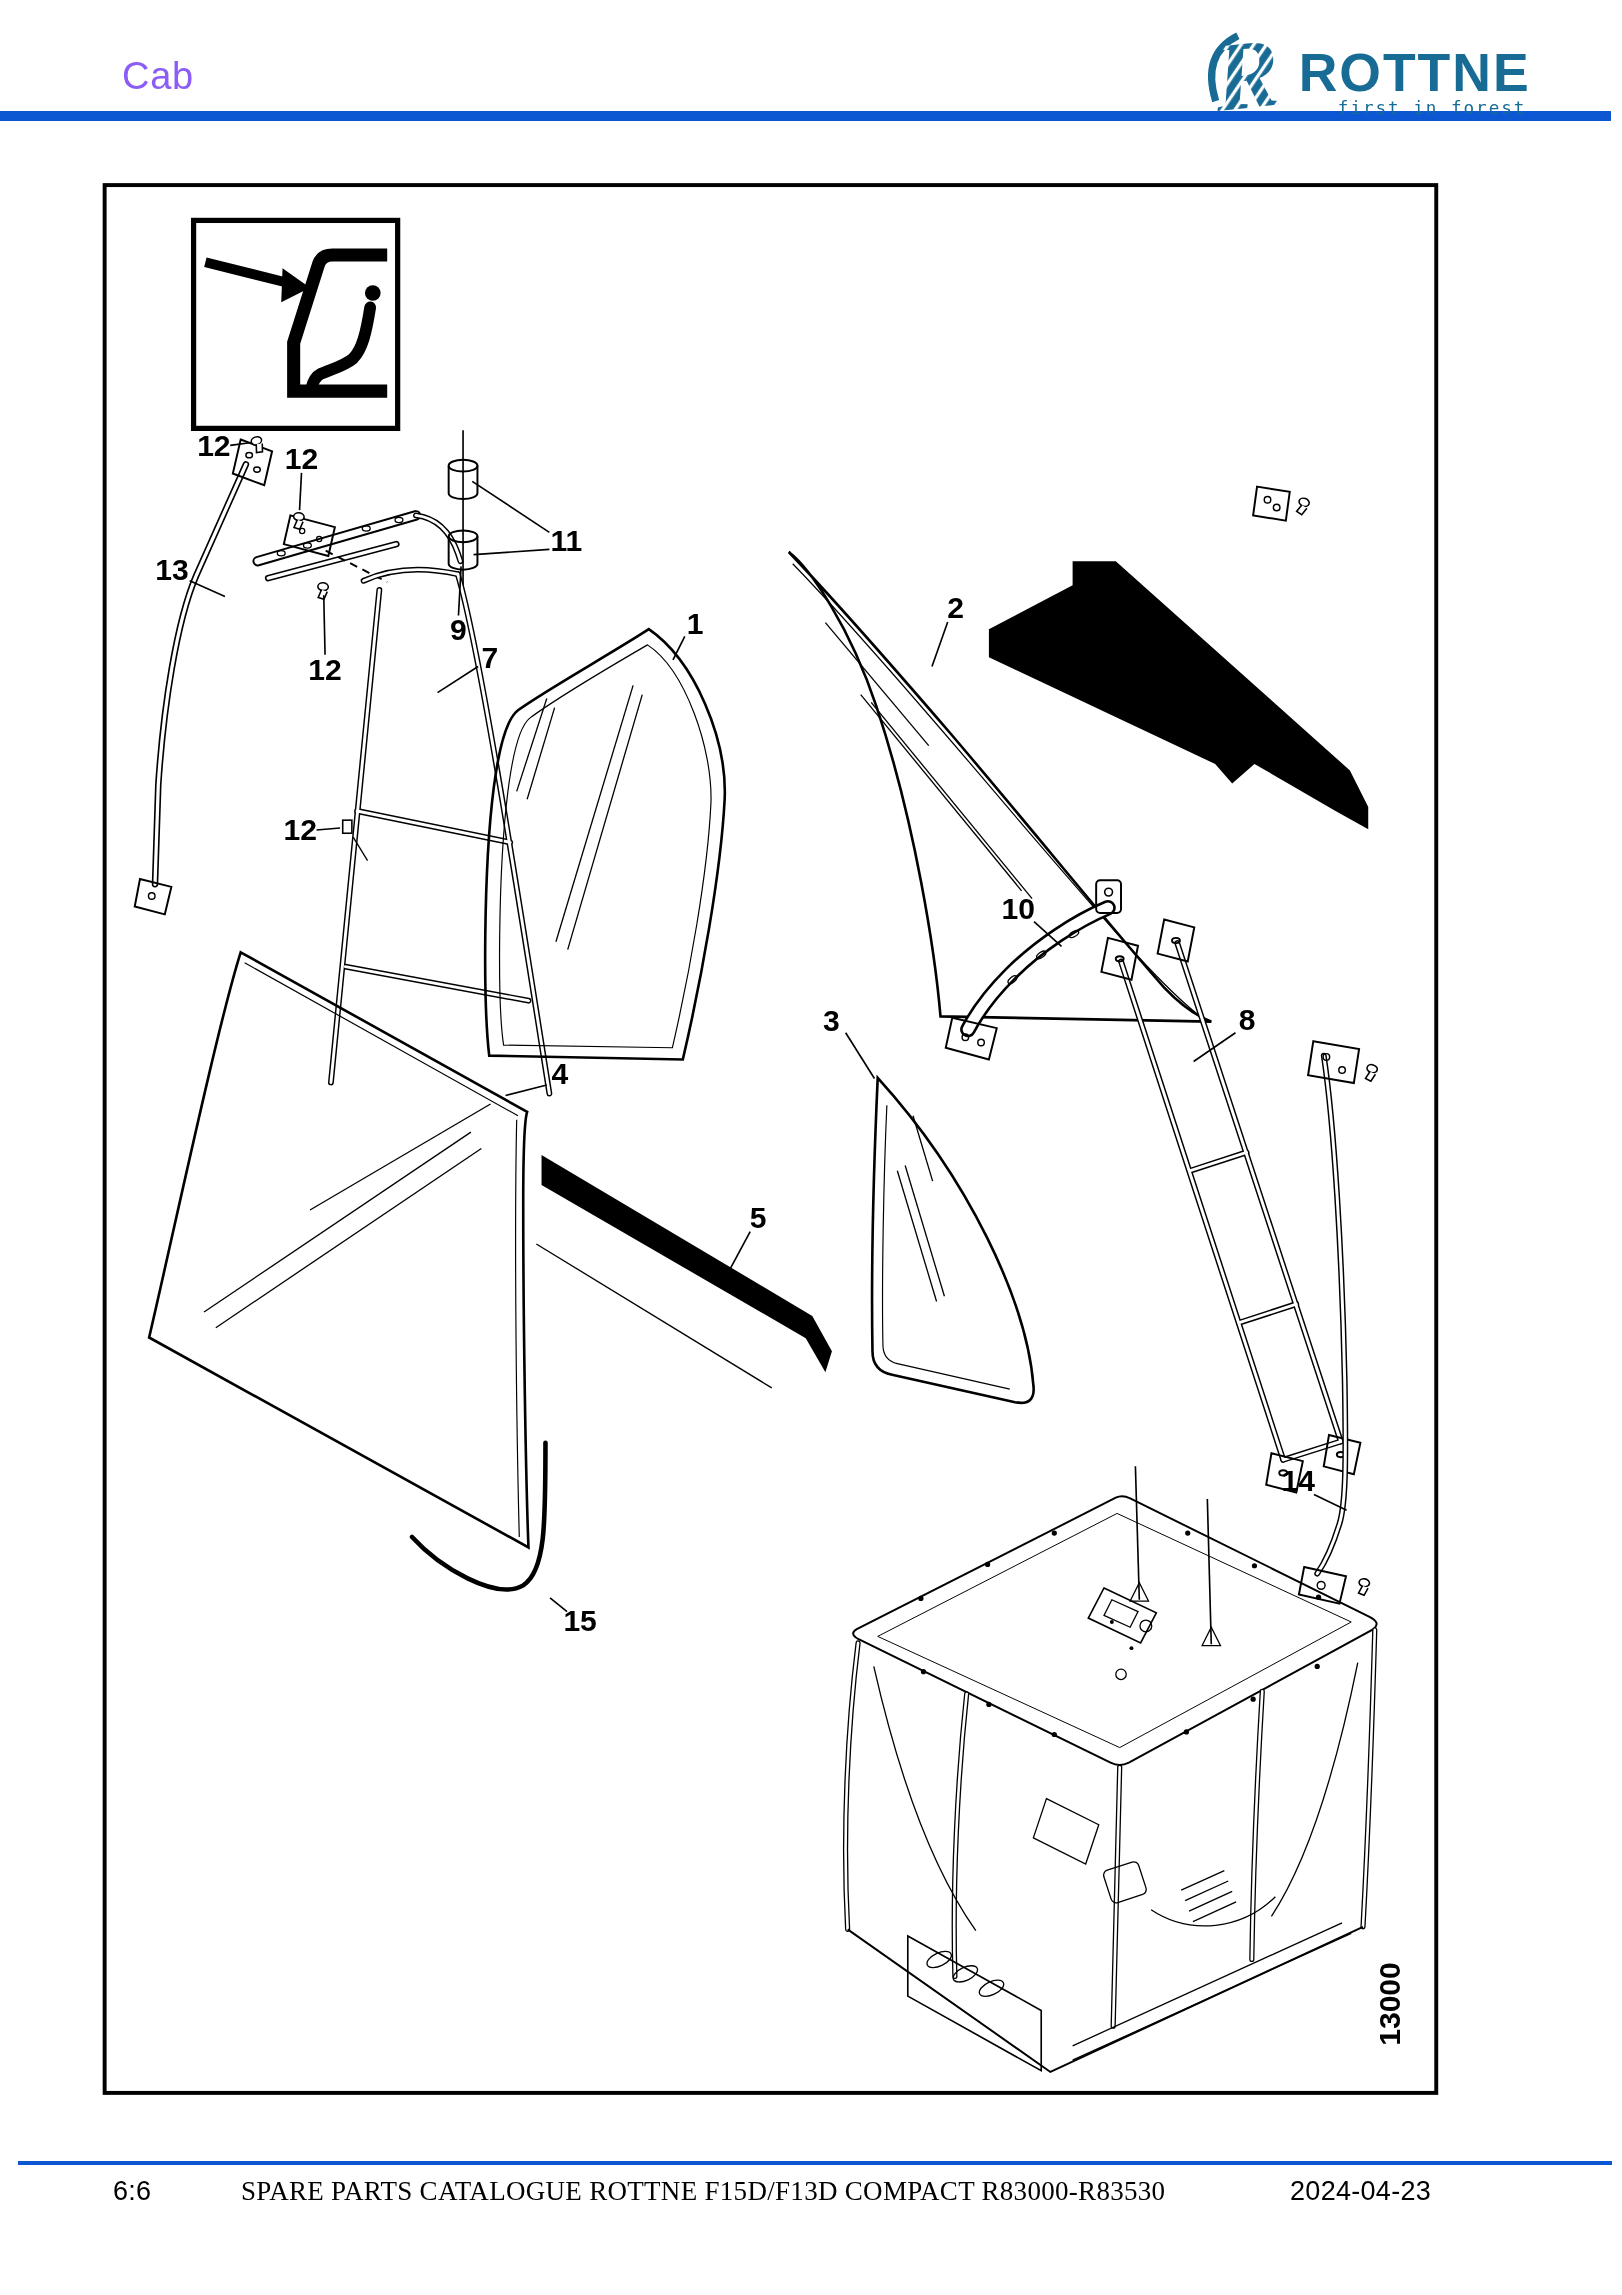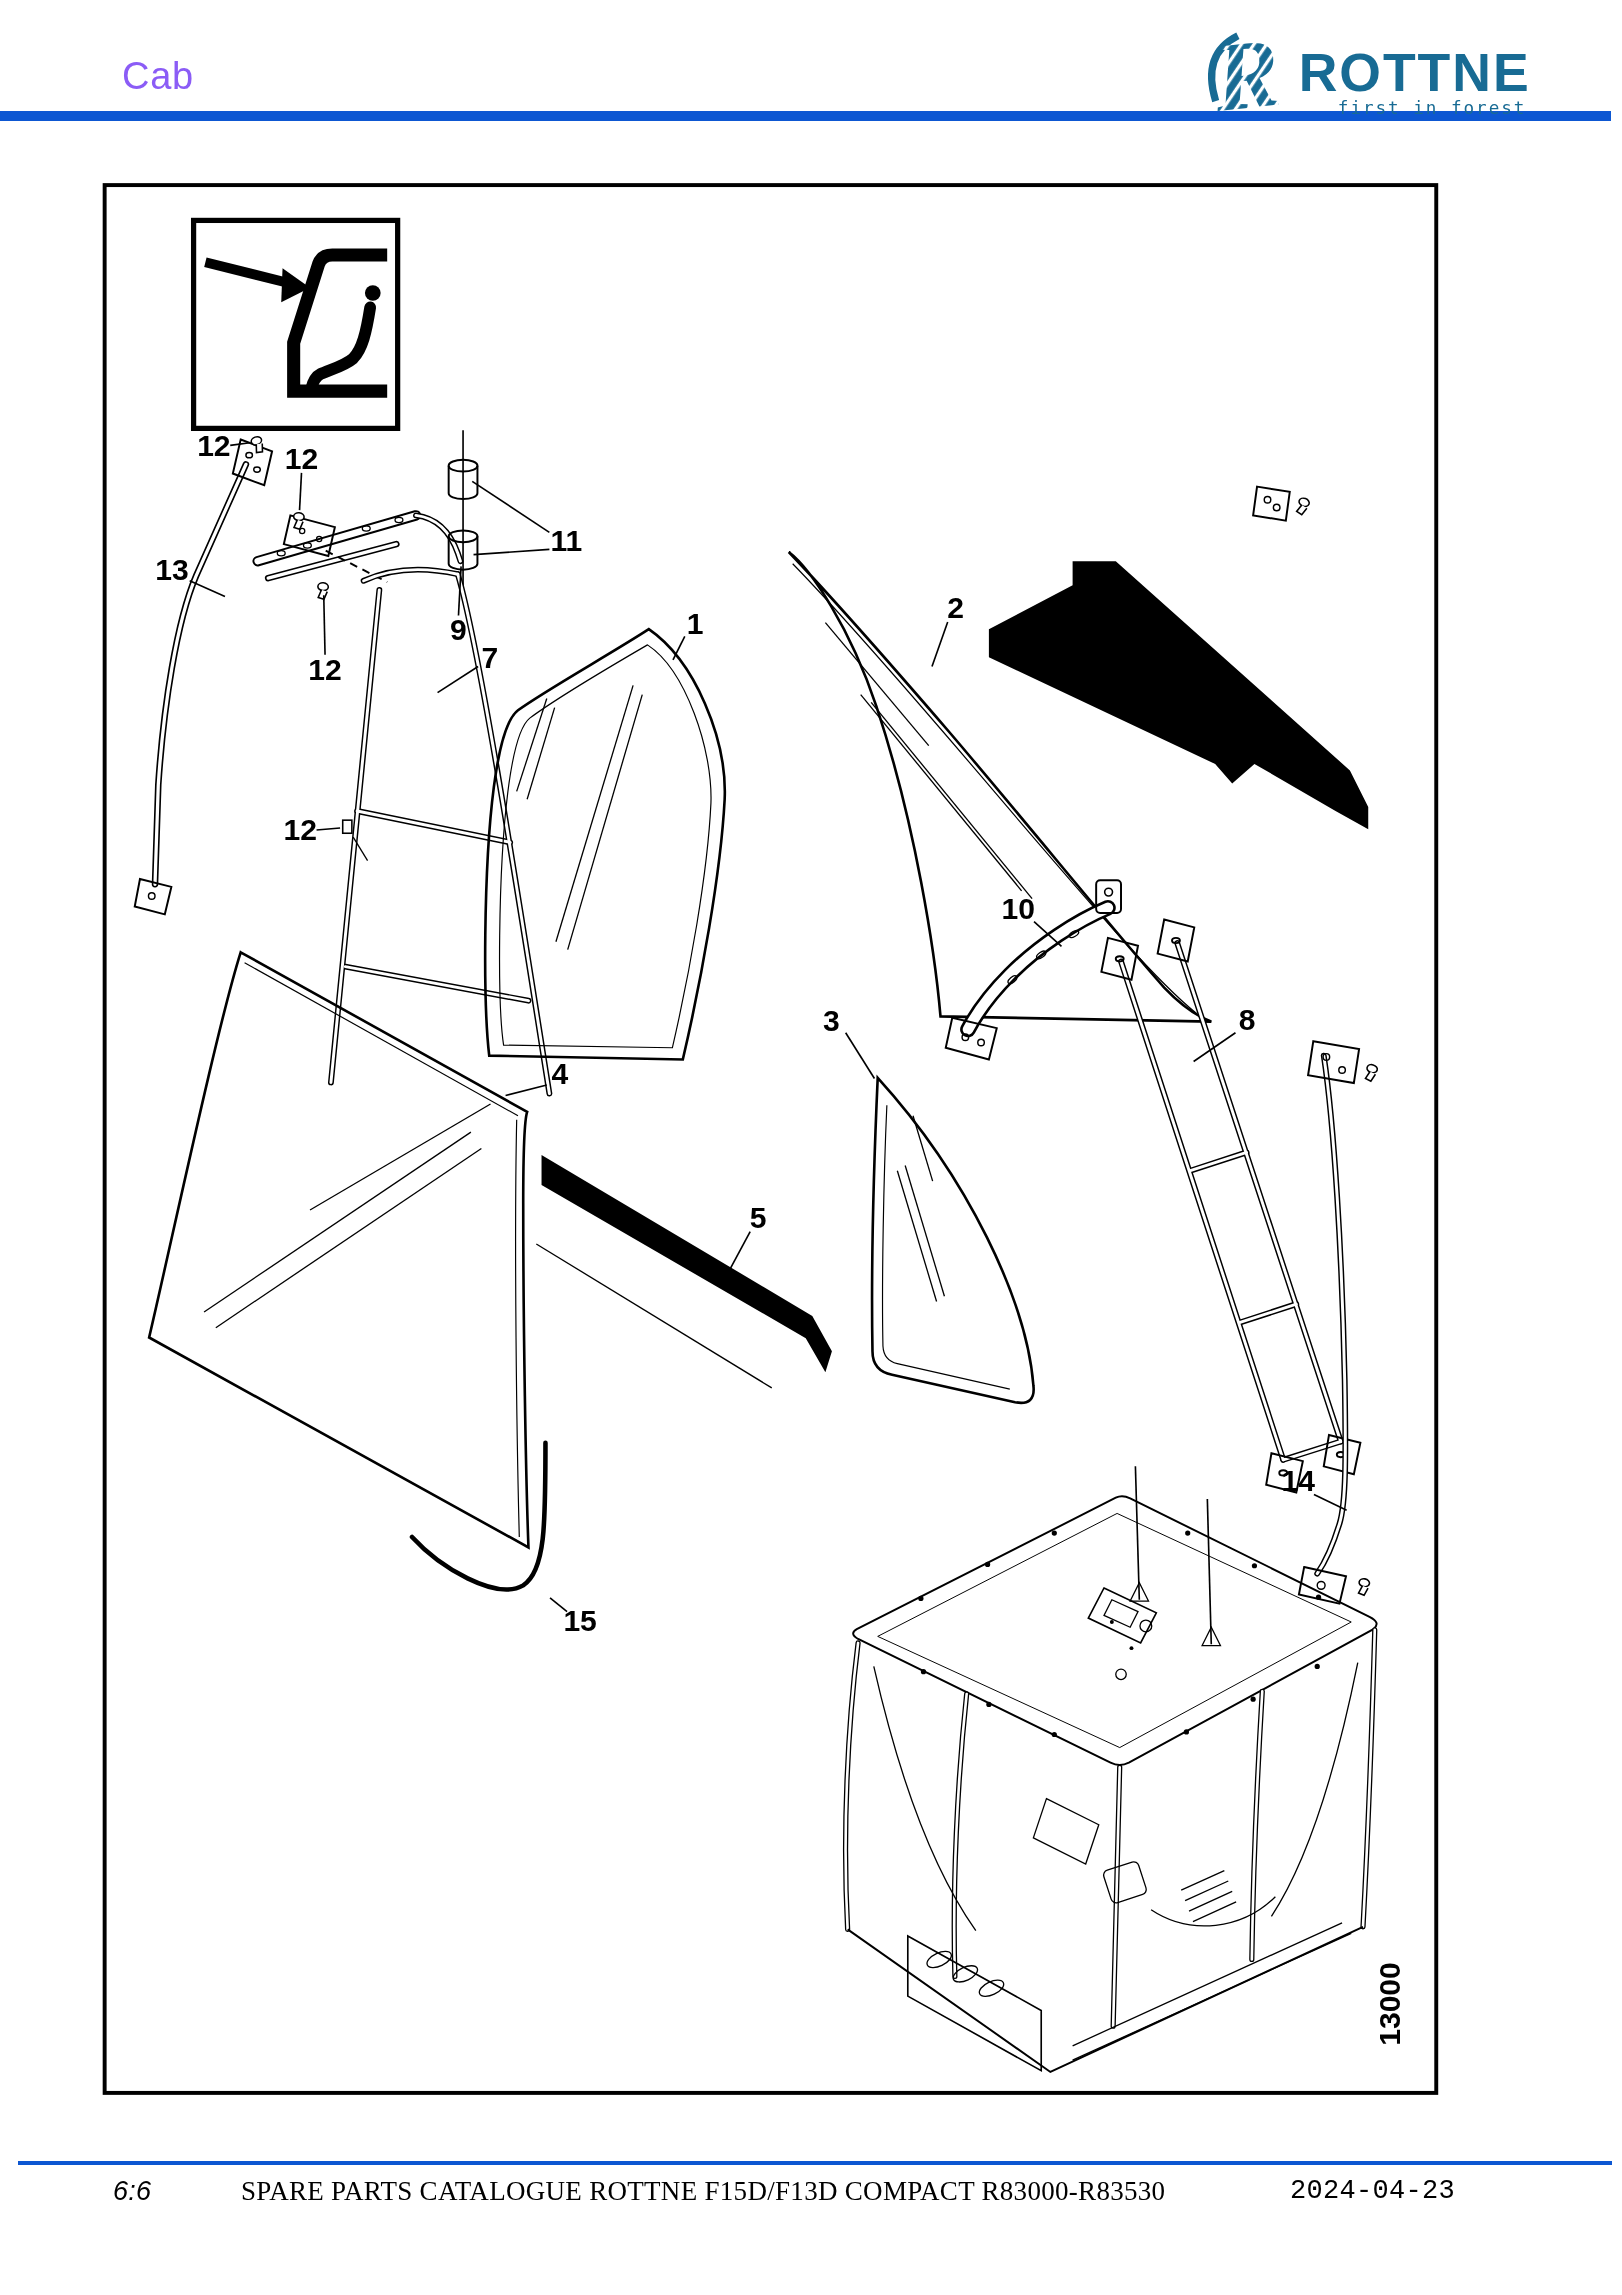--- a/index.html
+++ b/index.html
@@ -3,23 +3,23 @@
 <meta charset="utf-8">
 <style>
   html,body{margin:0;padding:0;background:#fff;}
   body{width:1622px;height:2295px;position:relative;font-family:"Liberation Sans",sans-serif;}
   .page-title{position:absolute;left:122px;top:55px;font-size:38px;letter-spacing:0.7px;color:#8b5cf6;}
   .top-bar{position:absolute;left:0;top:111px;width:1611px;height:9.8px;background:#0d57d2;}
   .logo-box{position:absolute;left:1196px;top:23.6px;width:366px;height:98px;}
   .diagram-svg{position:absolute;left:0;top:0;}
   .footer-line{position:absolute;left:18.3px;top:2161px;width:1594px;height:3.9px;background:#0d57d2;}
   .footer-text{position:absolute;top:2176px;font-size:27px;color:#000;letter-spacing:0.3px;white-space:nowrap;}
-  .f-page{left:113px;font-style:italic;}
+  .f-page{left:113px;}
   .f-title{left:241px;font-family:Liberation Serif, serif;}
-  .f-date{left:1290px;font-family:Liberation Mono, monospace;}
+  .f-date{left:1290px;}
   .callout{font:bold 46px "Liberation Sans",sans-serif;fill:#000;text-anchor:middle;dominant-baseline:central;}
   .drawnum{font:bold 46px "Liberation Sans",sans-serif;fill:#000;}
   .brand{font:bold 82px "Liberation Sans",sans-serif;letter-spacing:3px;fill:#186b94;}
   .tagline{font:27px "DejaVu Sans Mono",monospace;letter-spacing:3px;fill:#186b94;}
   .mono{font:italic bold 150px "Liberation Serif",serif;}
   svg .ln{stroke:#000;fill:none;}
 </style>
 </head>
 <body>
 

